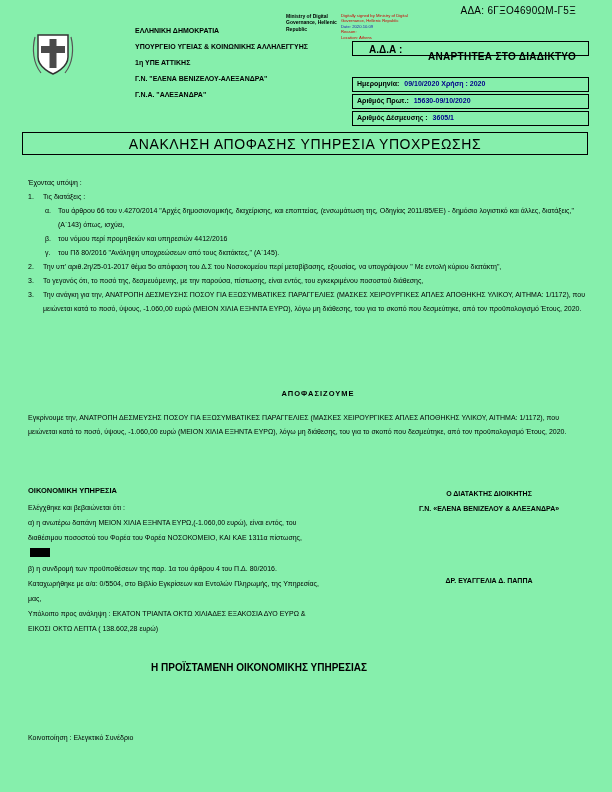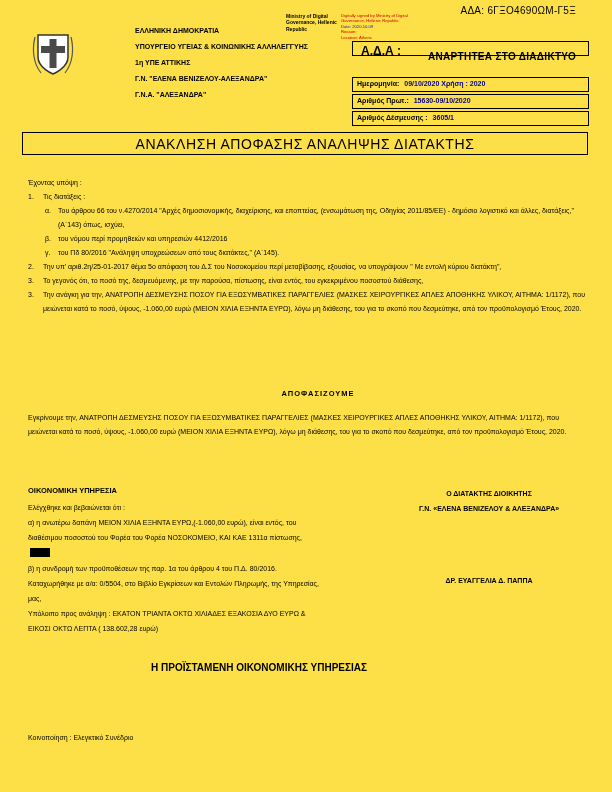--- a/index.html
+++ b/index.html
@@ -1,38 +1,38 @@
 <!DOCTYPE html>
 <html><head>
 <meta charset="utf-8">
 <style>
   html,body { margin:0; padding:0; background:#fff; }
   .page {
-    position:relative; width:612px; height:792px; background:#fde047;
+    position:relative; width:612px; height:792px; background:#86efac;
     font-family:"Liberation Sans", sans-serif; color:#000; overflow:hidden;
   }
 
   .ada-top { position:absolute; top:5px; right:36px; font-size:10px; letter-spacing:0.3px; }
   .internet-notice { position:absolute; top:26px; right:36px; font-size:10px; font-weight:700; letter-spacing:0.3px;margin-top:25px; }
 
   .emblem { position:absolute; left:31px; top:31px; width:44px; height:48px; }
 
   .org-block { position:absolute; left:135px; top:27px; font-size:7px; font-weight:700; }
   .org-line { margin-bottom:9px; white-space:nowrap; }
   .org-line.gap { margin-top:6px; }
 
   .stamp { position:absolute; left:286px; top:13px; display:flex; gap:3px; width:138px; }
   .stamp-name { font-size:5px; font-weight:700; width:52px; line-height:1.25; }
   .stamp-sig { font-size:4.2px; line-height:1.3; width:80px; color:#cc0000; }
   .stamp-sig .blue { color:#2222aa; }
 
   .ada-box {
     position:absolute; left:352px; top:41px; width:237px; height:15px;
-    border:1px solid #000; font-size:12px; font-weight:700;
-    padding:2px 8px; box-sizing:border-box;
+    border:1px solid #000; font-size:10px; font-weight:700;
+    padding:2px 16px; box-sizing:border-box;
   }
   .info-box {
     position:absolute; left:352px; width:237px; height:15px; border:1px solid #000;
     font-size:7px; padding:2px 4px; box-sizing:border-box; white-space:nowrap;
   }
   .ib1 { top:77px; } .ib2 { top:94px; } .ib3 { top:111px; }
   .ib-label { font-weight:700; }
   .ib-value { font-weight:700; color:#00008b; margin-left:3px; }
 
   .title-box {
@@ -110,21 +110,21 @@
   <div class="info-box ib2">
     <span class="ib-label">Αριθμός Πρωτ.:</span>
     <span class="ib-value">15630-09/10/2020</span>
   </div>
   <div class="info-box ib3">
     <span class="ib-label">Αριθμός Δέσμευσης :</span>
     <span class="ib-value">3605/1</span>
   </div>
 
   <div class="title-box">
-    <span>ΑΝΑΚΛΗΣΗ ΑΠΟΦΑΣΗΣ ΑΝΑΛΗΨΗΣ ΔΙΑΤΑΚΤΗΣ</span>
+    <span>ΑΝΑΚΛΗΣΗ ΑΠΟΦΑΣΗΣ ΥΠΗΡΕΣΙΑ ΥΠΟΧΡΕΩΣΗΣ</span>
   </div>
 
   <div class="body">
     <div>Έχοντας υπόψη :</div>
     <div class="li lvl1">
       <span class="num">1.</span>
       <span class="txt">Τις διατάξεις :</span>
     </div>
     <div class="li lvl2">
       <span class="num">α.</span>

